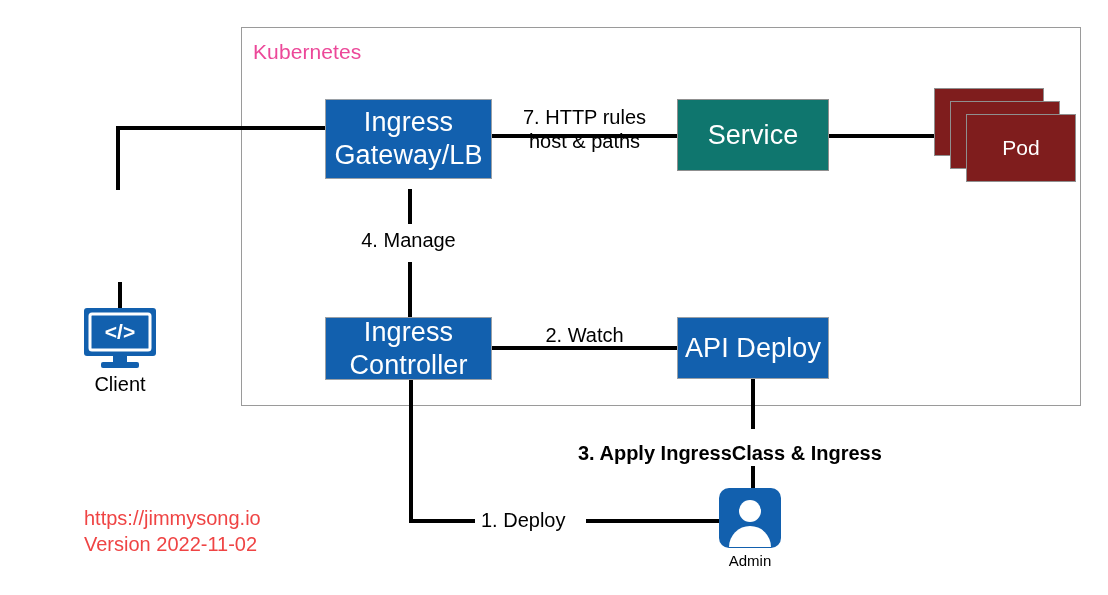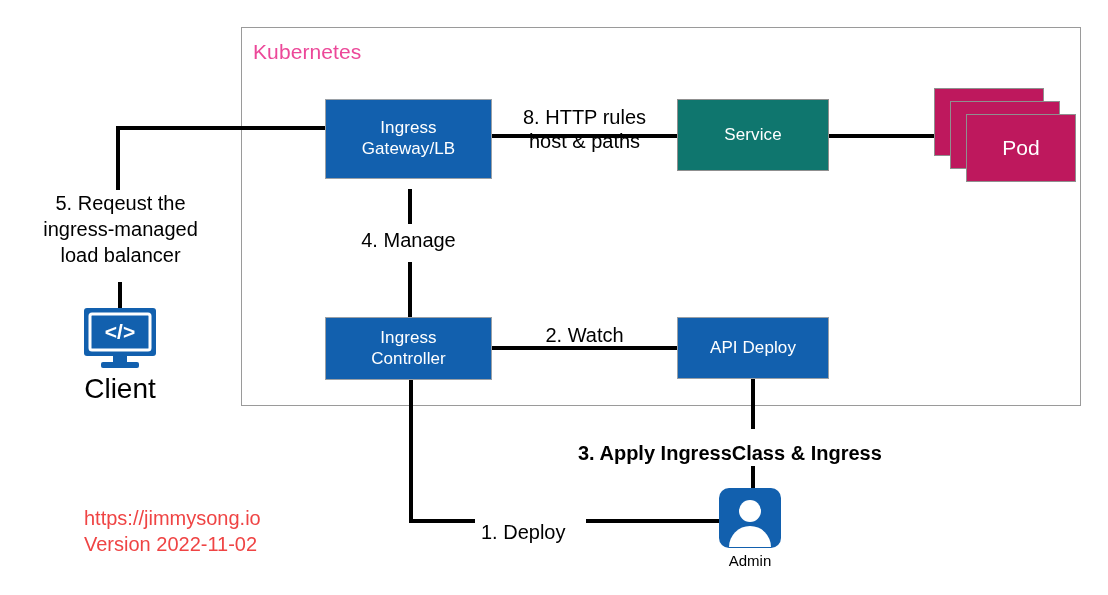--- a/index.html
+++ b/index.html
@@ -40,21 +40,21 @@
   
   .node {
     position: absolute;
     box-sizing: border-box;
     display: flex;
     align-items: center;
     justify-content: center;
     text-align: center;
     color: #ffffff;
     line-height: 1.22;
-    font-size: 17px;
+    font-size: 27px;
     letter-spacing: 0.1px;
   }
   .node.blue {
     background: #1260AE;
     border: 1.5px solid #9aa0a6;
   }
   .node.dark {
     background: #0f766e;
     border: 1.5px solid #8f8f8f;
   }
@@ -70,21 +70,21 @@
     left: 934px;
     top: 88px;
     width: 152px;
     height: 96px;
   }
   .pod-card {
     position: absolute;
     box-sizing: border-box;
     width: 110px;
     height: 68px;
-    background: #be185d;
+    background: #7f1d1d;
     border: 1.5px solid #8f8f8f;
   }
   .pod-card.c1 { left: 0px;  top: 0px; }
   .pod-card.c2 { left: 16px; top: 13px; }
   .pod-card.c3 {
     left: 32px; top: 26px;
     display: flex;
     align-items: center;
     justify-content: center;
     color: #ffffff;
@@ -119,21 +119,21 @@
     font-size: 20px;
     line-height: 1.3;
     color: #000000;
   }
   .client-caption {
     position: absolute;
     left: 60px;
     top: 373px;
     width: 120px;
     text-align: center;
-    font-size: 28px;
+    font-size: 20px;
     color: #000000;
   }
   .admin-caption {
     position: absolute;
     left: 690px;
     top: 552px;
     width: 120px;
     text-align: center;
     font-size: 15px;
     color: #000000;
@@ -219,35 +219,32 @@
       <div>Ingress</div>
       <div>Controller</div>
     </div>
   </div>
 
   <div class="node blue n-apiserver">
     <span>API Deploy</span>
   </div>
 
   <div class="edge-label centered" style="left:497px; top:105px; width:175px;">
-    <div>8. HTTP rules</div>
+    <div>7. HTTP rules</div>
     <div style="margin-top:0;">host &amp; paths</div>
   </div>
 
   <div class="edge-label centered" style="left:336px; top:228px; width:145px;">4. Manage</div>
 
   <div class="edge-label centered" style="left:512px; top:315px; width:145px;margin-top:8px;">2. Watch</div>
 
   <div class="edge-label" style="left:578px; top:441px;font-weight:bold;">3. Apply IngressClass &amp; Ingress</div>
 
-  <div class="edge-label" style="left:481px; top:508px;margin-top:12px;">1. Deploy</div>
-
-  <div class="client-note" style="white-space:pre-line;">5. Reqeust the
-ingress-managed
-load balancer</div>
+  <div class="edge-label" style="left:481px; top:508px;">1. Deploy</div>
+
 
   <div class="icon-client">
     <svg viewBox="0 0 74 62" width="74" height="62" aria-hidden="true">
       <rect x="1" y="1" width="72" height="48" rx="3" fill="#1260AE"></rect>
       <rect x="7" y="7" width="60" height="36" rx="2" fill="none" stroke="#ffffff" stroke-width="3"></rect>
       <text x="37" y="32" fill="#ffffff" font-size="21" font-family="Liberation Sans, sans-serif" font-weight="bold" text-anchor="middle">&lt;/&gt;</text>
       <rect x="30" y="49" width="14" height="6" fill="#1260AE"></rect>
       <rect x="18" y="55" width="38" height="6" rx="2" fill="#1260AE"></rect>
     </svg>
   </div>

